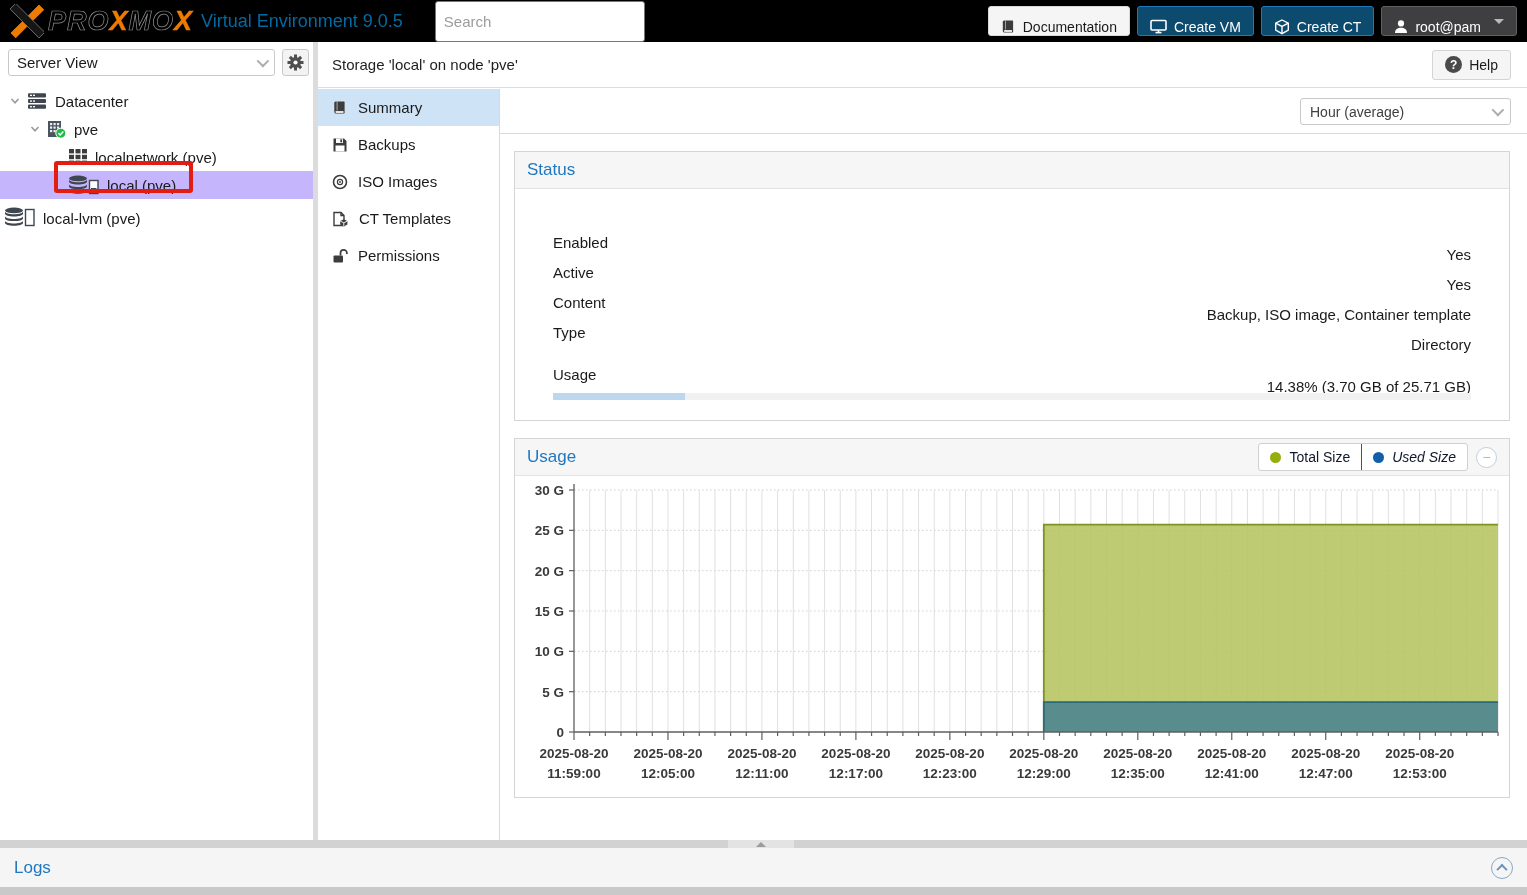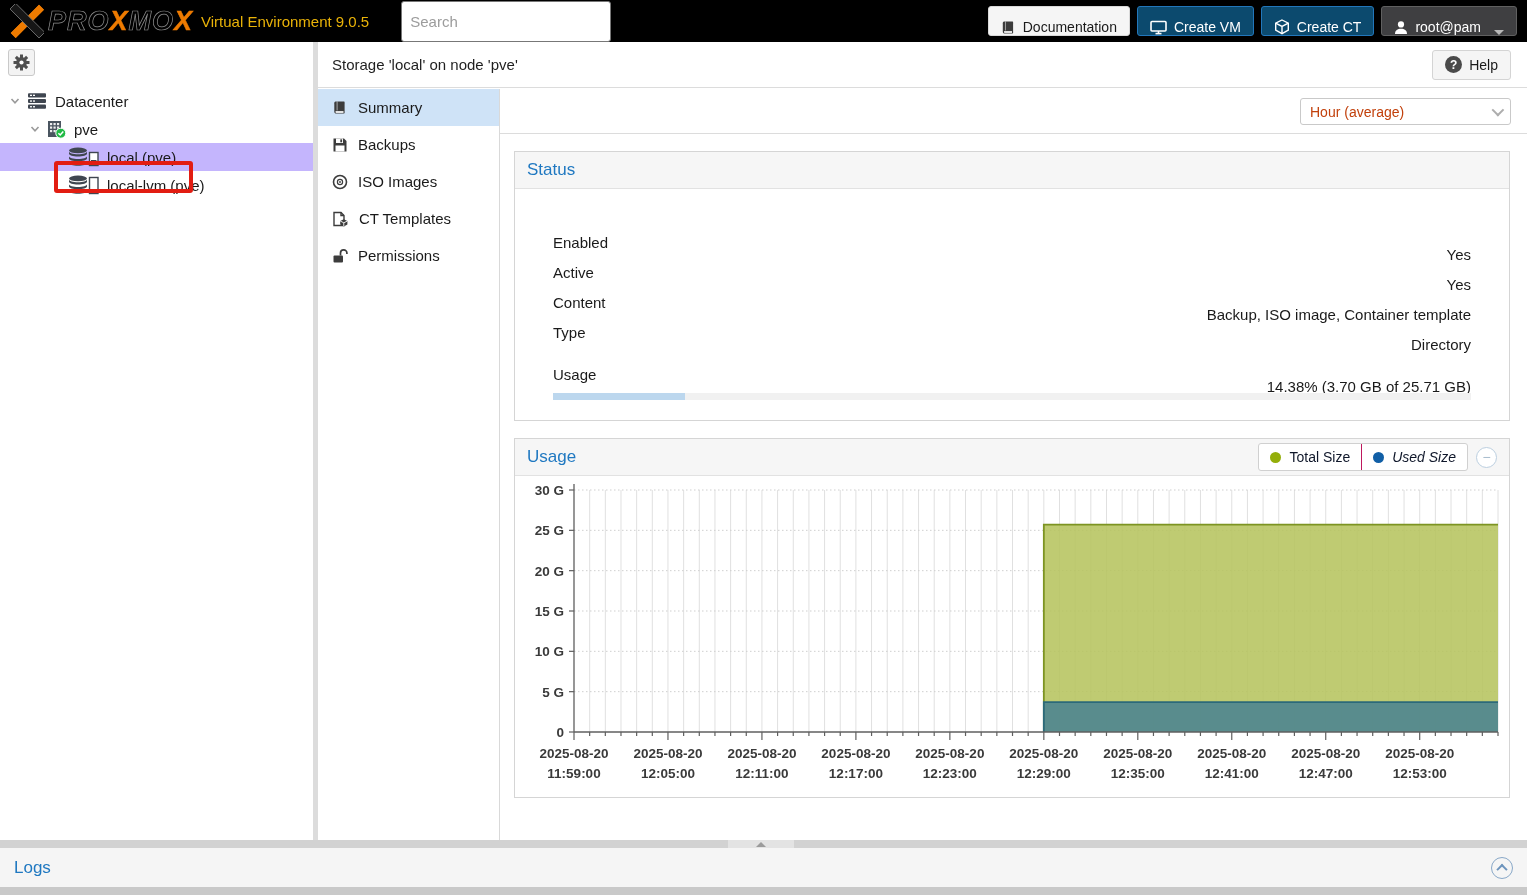--- a/index.html
+++ b/index.html
@@ -4,26 +4,26 @@
 <style>
   * { margin:0; padding:0; box-sizing:border-box; }
   html,body { width:1527px; height:895px; font-family:"Liberation Sans",sans-serif; background:#fff; overflow:hidden; }
 
   
   #header { position:absolute; left:0; top:0; width:1527px; height:42px; background:#000; display:flex; align-items:center; }
   .brand { display:flex; align-items:center; margin-left:10px; }
   .brand-text { font-size:27px; font-weight:800; letter-spacing:1px; color:#000;
                 -webkit-text-stroke:0.7px #8f8f8f; margin-left:4px;font-style:italic; }
   .brand-text .ox { color:#ee7b00; -webkit-text-stroke:0.4px #ee7b00; }
-  .version { color:#eab308; font-size:15px; margin-left:8px; }
+  .version { color:#0369a1; font-size:18px; margin-left:8px; }
   #search-box { margin-left:32px; width:210px; height:41px; border:1px solid #777; border-radius:3px;
                 padding:0 8px; font-size:15px; color:#222; background:#fff; font-family:"Liberation Sans",sans-serif; }
   #search-box::placeholder { color:#9c9c9c; }
   .hdr-right { margin-left:auto; display:flex; align-items:center; gap:7px; margin-right:10px; }
-  .hbtn { height:30px; display:flex; align-items:flex-end; gap:7px; padding:0 12px; border-radius:3px;
+  .hbtn { height:30px; display:flex; align-items:flex-start; gap:7px; padding:12px 12px; border-radius:3px;
           font-size:14px; cursor:pointer; border:1px solid transparent; }
   .hbtn.light { background:#f5f5f5; border-color:#d9d9d9; color:#1a1a1a; }
   .hbtn.blue  { background:#0c4a6e; border-color:#2277bb; color:#fff; }
   .hbtn.dark  { background:#3f3f41; border-color:#606060; color:#fff; }
   .chev-down { width:0; height:0; border-left:5px solid transparent; border-right:5px solid transparent; border-top:5px solid #b9b9b9; margin-left:6px; }
 
   
   #sidebar { position:absolute; left:0; top:42px; width:313px; height:798px; background:#fff; }
   #vsplit  { position:absolute; left:313px; top:42px; width:5px; height:798px; background:#dcdcdc; cursor:col-resize; }
   .side-top { display:flex; align-items:center; padding:7px 4px 7px 8px; gap:7px; }
@@ -50,21 +50,21 @@
   .qmark { width:17px; height:17px; border-radius:50%; background:#4a4a4a; color:#fff; font-size:12px; font-weight:700;
            display:flex; align-items:center; justify-content:center; }
 
   #menu { position:absolute; left:0; top:47px; width:182px; height:751px; background:#fff; border-right:1px solid #d9d9d9; }
   .menu-item { height:37px; display:flex; align-items:center; gap:10px; padding-left:14px; font-size:15px; color:#1a1a1a; cursor:pointer; }
   .menu-item.selected { background:#cfe3f7; }
 
   #content { position:absolute; left:182px; top:47px; width:1027px; height:751px; background:#fff; }
   #toolbar { position:absolute; left:0; top:0; width:1027px; height:45px; border-bottom:1px solid #dcdcdc; background:#fff; }
   #tf-select { position:absolute; right:16px; top:9px; width:211px; height:27px; border:1px solid #c9c9c9; border-radius:3px;
-               background:#fff; display:flex; align-items:center; padding:0 9px; font-size:14px; color:#c2410c; cursor:pointer; }
+               background:#fff; display:flex; align-items:center; padding:0 9px; font-size:14px; color:#404040; cursor:pointer; }
   #tf-select .cmb-chev { margin-left:auto; }
 
   .panel { position:absolute; left:14px; width:996px; border:1px solid #d5d5d5; background:#fff; }
   .panel-hdr { height:37px; background:#f6f6f6; border-bottom:1px solid #e2e2e2; display:flex; align-items:center; padding:0 12px; }
   .panel-title { font-size:17px; color:#1f78c1; }
   #status-panel { top:62px; height:270px; }
   #usage-panel  { top:349px; height:360px; }
 
   .srow { display:flex; padding:0 38px; height:30px; align-items:center; font-size:15px; color:#1a1a1a; }
   .srow .val { margin-left:auto;margin-top:24px; }
@@ -147,20 +147,24 @@
         <path d="M1 14 C1 10.4 3.6 8.8 7 8.8 C10.4 8.8 13 10.4 13 14 Z" fill="#fff"></path>
       </svg>
       <span>root@pam</span>
       <span class="chev-down"></span>
     </div>
   </div>
 </div>
 
 <div id="sidebar">
   <div class="side-top">
+    <div id="view-combo">
+      <span>Server View</span>
+      <span class="cmb-chev"></span>
+    </div>
     <div id="gear-btn">
       <svg width="17" height="17" viewBox="0 0 17 17">
         <g fill="#4f4f4f">
           <rect x="7" y="0.5" width="3" height="16"></rect>
           <rect x="0.5" y="7" width="16" height="3"></rect>
           <rect x="7" y="0.5" width="3" height="16" transform="rotate(45 8.5 8.5)"></rect>
           <rect x="7" y="0.5" width="3" height="16" transform="rotate(-45 8.5 8.5)"></rect>
           <circle cx="8.5" cy="8.5" r="5.4"></circle>
         </g>
         <circle cx="8.5" cy="8.5" r="2.1" fill="#fff"></circle>
@@ -216,38 +220,56 @@
               <rect x="7.5" y="10" width="2.2" height="2.2"></rect>
               <rect x="11" y="10" width="2.2" height="2.2"></rect>
           </g>
           <circle cx="14.8" cy="13.2" r="5" fill="#21ba45" stroke="#fff" stroke-width="1"></circle>
           <path d="M12.4 13.3 L14.2 15 L17.3 11.6" fill="none" stroke="#fff" stroke-width="1.5"></path>
         </svg>
       </span>
       <span>pve</span>
     </div>
 
+    <div class="tree-row" style="padding-left:64px;">
+      <span class="ticon">
+        <svg width="20" height="18" viewBox="0 0 20 18">
+          <g fill="#3d3d3d">
+            <rect x="1" y="1" width="5" height="4.4"></rect>
+              <rect x="7.5" y="1" width="5" height="4.4"></rect>
+              <rect x="14" y="1" width="5" height="4.4"></rect>
+            <rect x="1" y="6.8" width="5" height="4.4"></rect>
+              <rect x="7.5" y="6.8" width="5" height="4.4"></rect>
+              <rect x="14" y="6.8" width="5" height="4.4"></rect>
+            <rect x="1" y="12.6" width="5" height="4.4"></rect>
+              <rect x="7.5" y="12.6" width="5" height="4.4"></rect>
+              <rect x="14" y="12.6" width="5" height="4.4"></rect>
+          </g>
+        </svg>
+      </span>
+      <span>localnetwork (pve)</span>
+    </div>
 
     <div class="tree-row selected" style="padding-left:64px;">
       <span class="ticon">
         <svg width="32" height="20" viewBox="0 0 32 20">
           <g fill="#3f4650">
             <ellipse cx="10" cy="3.4" rx="9" ry="2.8"></ellipse>
             <path d="M1 4.6 c0 1.5 4 2.7 9 2.7 s9 -1.2 9 -2.7 v2.2 c0 1.5 -4 2.7 -9 2.7 s-9 -1.2 -9 -2.7 z"></path>
             <path d="M1 9.2 c0 1.5 4 2.7 9 2.7 s9 -1.2 9 -2.7 v2.2 c0 1.5 -4 2.7 -9 2.7 s-9 -1.2 -9 -2.7 z"></path>
             <path d="M1 13.8 c0 1.5 4 2.7 9 2.7 s9 -1.2 9 -2.7 v2.2 c0 1.5 -4 2.7 -9 2.7 s-9 -1.2 -9 -2.7 z"></path>
           </g>
           <rect x="21.5" y="5.5" width="8.5" height="13" fill="#fff" stroke="#3f4650" stroke-width="1.4"></rect>
           <rect x="23.5" y="13.5" width="4.5" height="3" fill="none" stroke="#3f4650" stroke-width="1"></rect>
         </svg>
       </span>
       <span>local (pve)</span>
     </div>
 
-    <div class="tree-row" style="padding-left:64px;">
+    <div class="tree-row" style="align-items:flex-end;">
       <span class="ticon">
         <svg width="32" height="20" viewBox="0 0 32 20">
           <g fill="#3f4650">
             <ellipse cx="10" cy="3.4" rx="9" ry="2.8"></ellipse>
             <path d="M1 4.6 c0 1.5 4 2.7 9 2.7 s9 -1.2 9 -2.7 v2.2 c0 1.5 -4 2.7 -9 2.7 s-9 -1.2 -9 -2.7 z"></path>
             <path d="M1 9.2 c0 1.5 4 2.7 9 2.7 s9 -1.2 9 -2.7 v2.2 c0 1.5 -4 2.7 -9 2.7 s-9 -1.2 -9 -2.7 z"></path>
             <path d="M1 13.8 c0 1.5 4 2.7 9 2.7 s9 -1.2 9 -2.7 v2.2 c0 1.5 -4 2.7 -9 2.7 s-9 -1.2 -9 -2.7 z"></path>
           </g>
           <rect x="21.5" y="2.5" width="8.5" height="16" fill="#fff" stroke="#3f4650" stroke-width="1.4"></rect>
         </svg>

